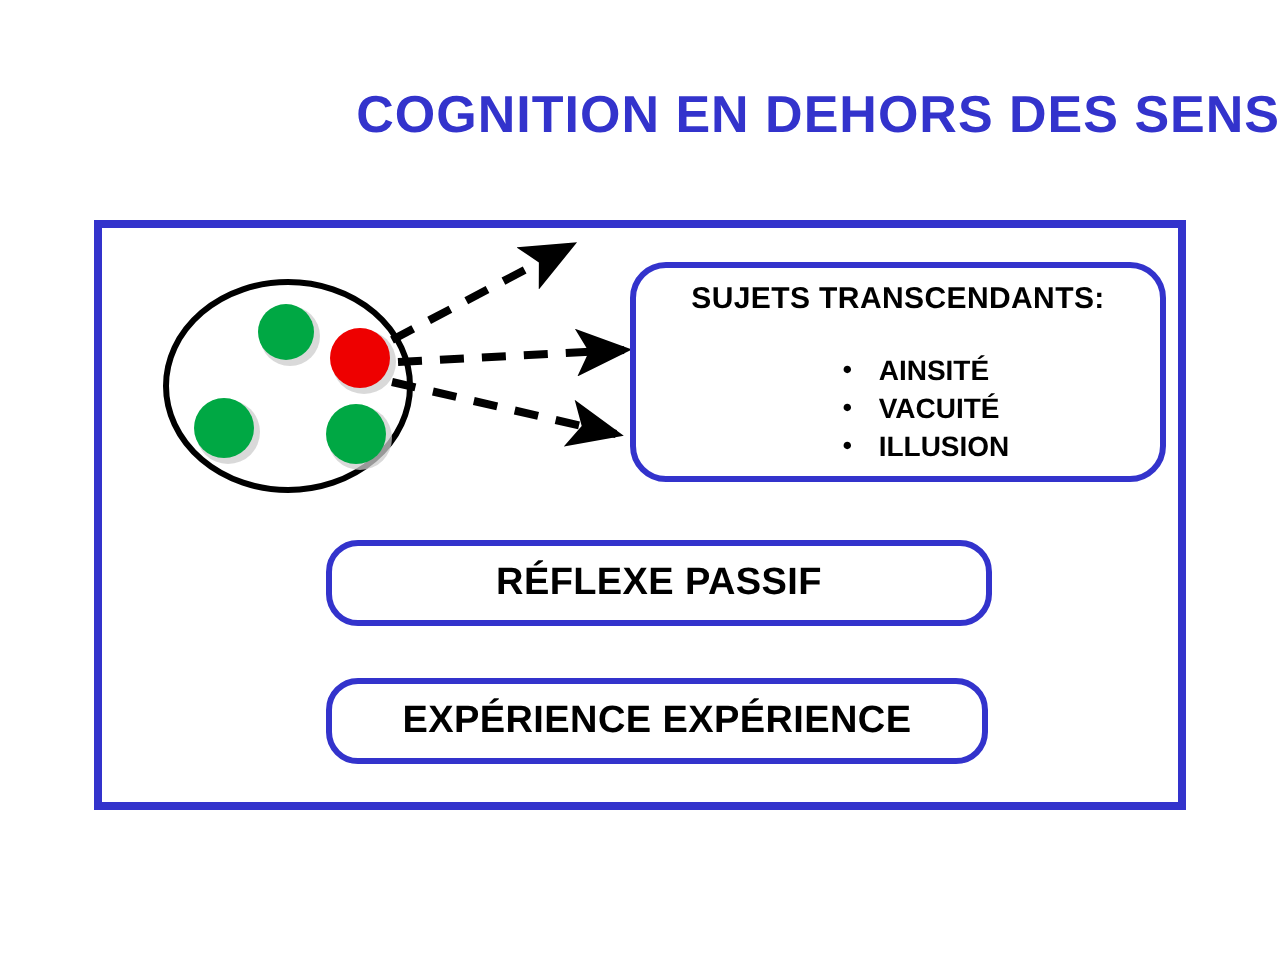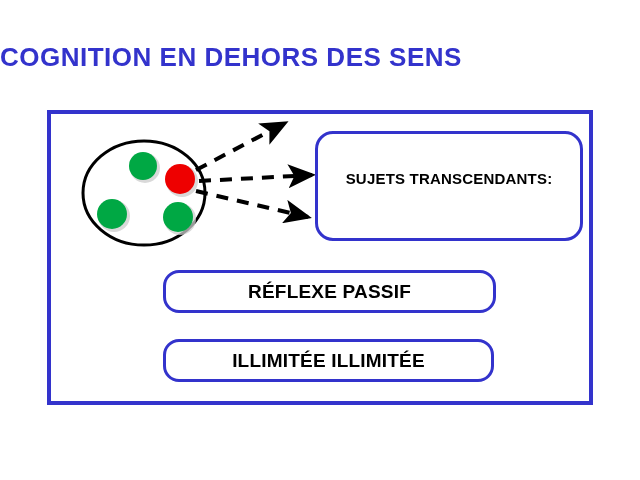--- a/index.html
+++ b/index.html
@@ -22,21 +22,21 @@
     height: 480px;
     background: #ffffff;
   }
 
   
   #title {
     position: absolute;
     left: 0;
     top: 42px;
     width: 640px;
-    text-align: left;
+    text-align: right;
     font-size: 26px;
     font-weight: bold;
     letter-spacing: 0.5px;
     color: #3333cc;
     white-space: nowrap;
   }
 
   
   #outer-frame {
     position: absolute;
@@ -159,23 +159,28 @@
     <circle cx="178" cy="217" r="15" fill="#00a844"></circle>
     <circle cx="180" cy="179" r="15" fill="#ee0000"></circle>
 
     <line x1="196" y1="170" x2="285" y2="123" stroke="#000000" stroke-width="4" stroke-dasharray="12,9" marker-end="url(#arrowhead)"></line>
     <line x1="199" y1="181" x2="312" y2="175" stroke="#000000" stroke-width="4" stroke-dasharray="12,9" marker-end="url(#arrowhead)"></line>
     <line x1="196" y1="191" x2="308" y2="217" stroke="#000000" stroke-width="4" stroke-dasharray="12,9" marker-end="url(#arrowhead)"></line>
   </svg>
 
   <div id="box-transcendants" class="rbox">
     <div class="hdr">SUJETS TRANSCENDANTS:</div>
+    <ul>
+      <li>AINSITÉ</li>
+      <li>VACUITÉ</li>
+      <li>ILLUSION</li>
+    </ul>
   </div>
 
   <div id="box-reflexe" class="rbox">
     <div class="boxlabel">RÉFLEXE PASSIF</div>
   </div>
 
   <div id="box-experience" class="rbox">
-    <div class="boxlabel">ILLIMITÉE ILLIMITÉE</div>
+    <div class="boxlabel">EXPÉRIENCE EXPÉRIENCE</div>
   </div>
 
 </div>
 
 </body></html>

